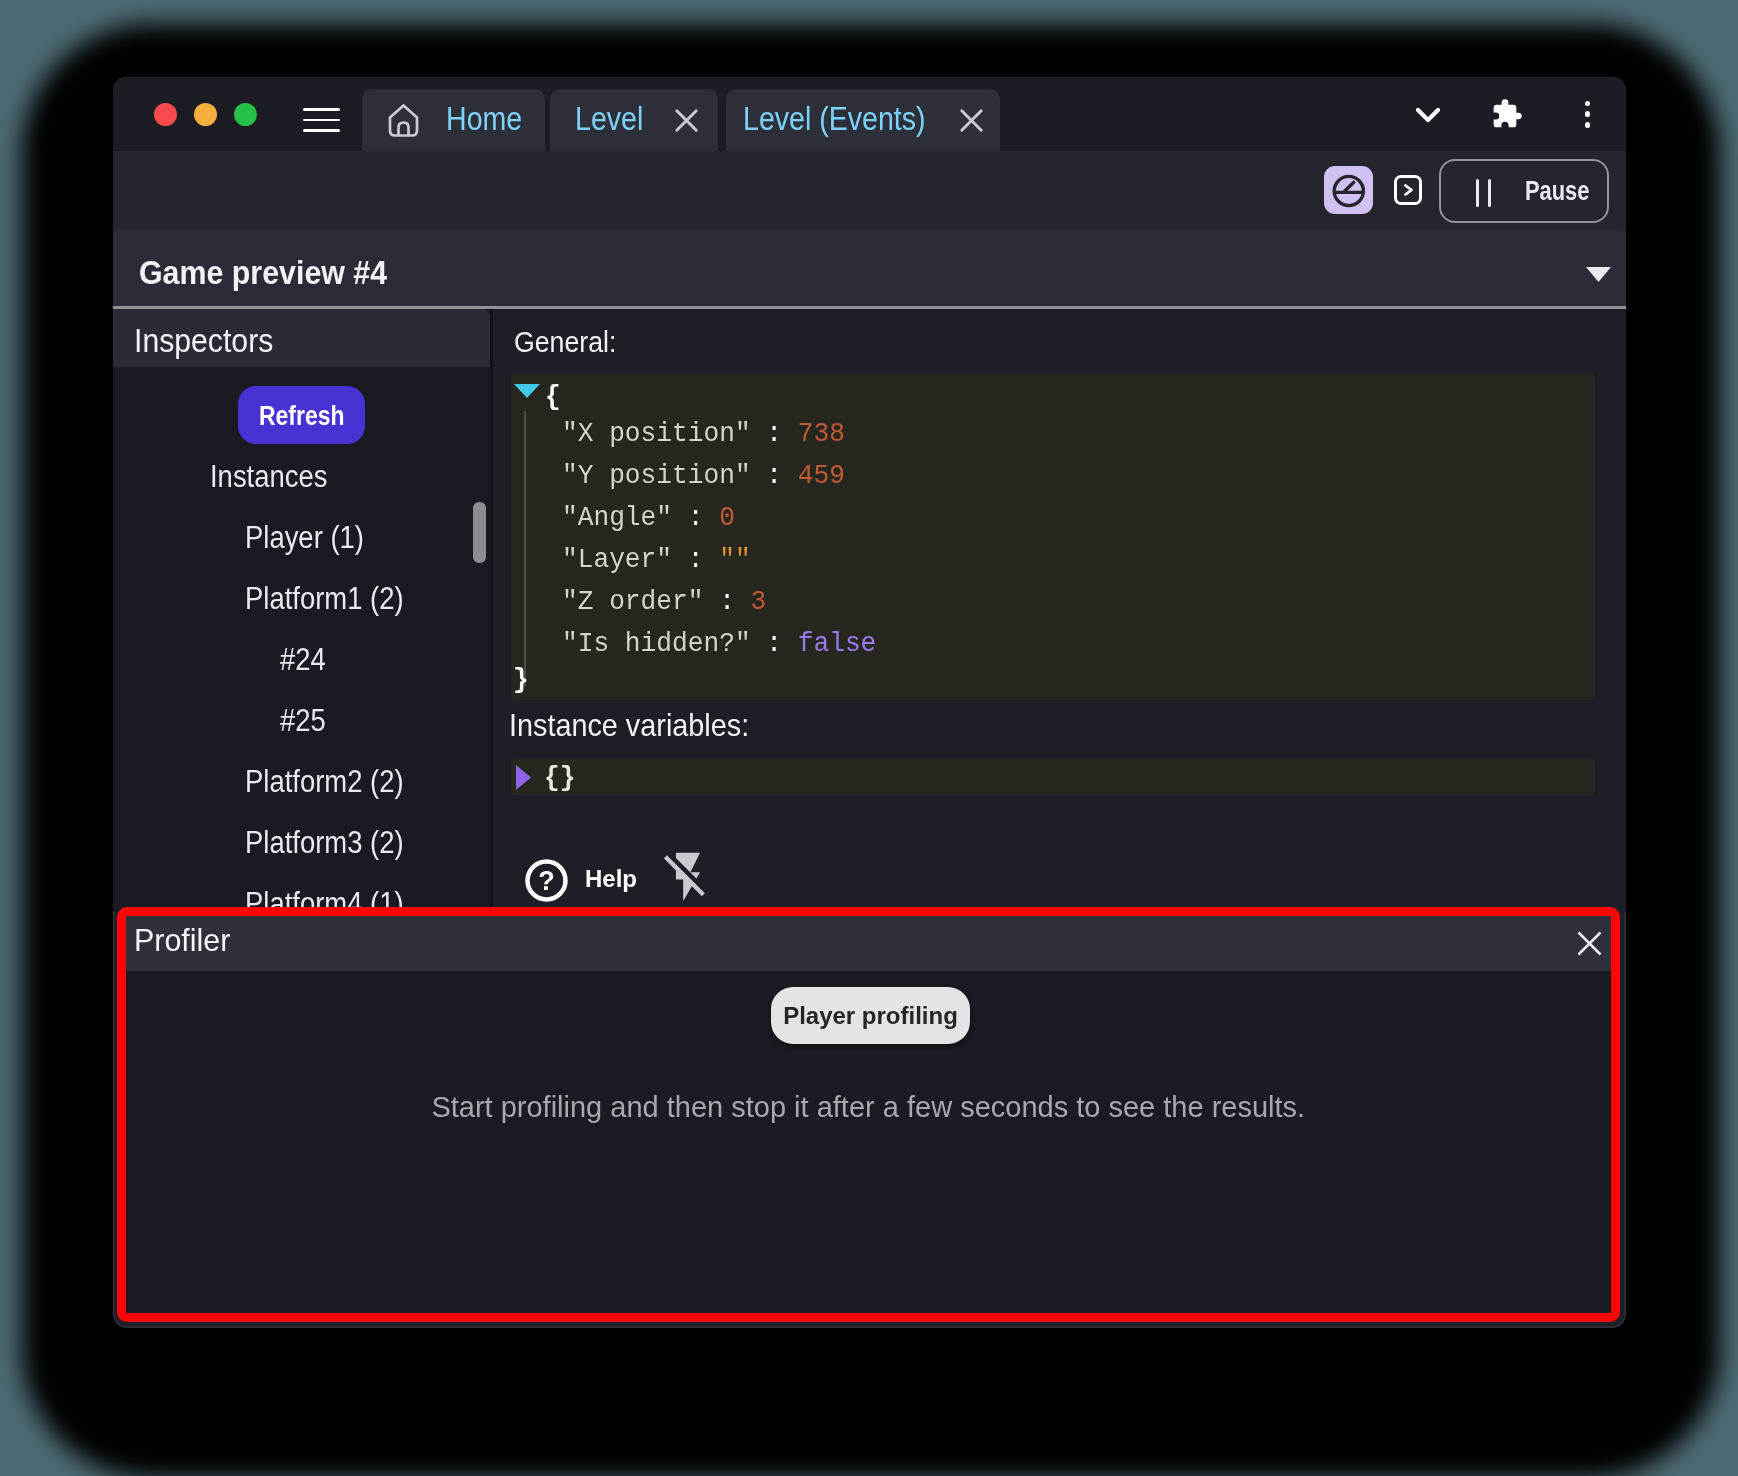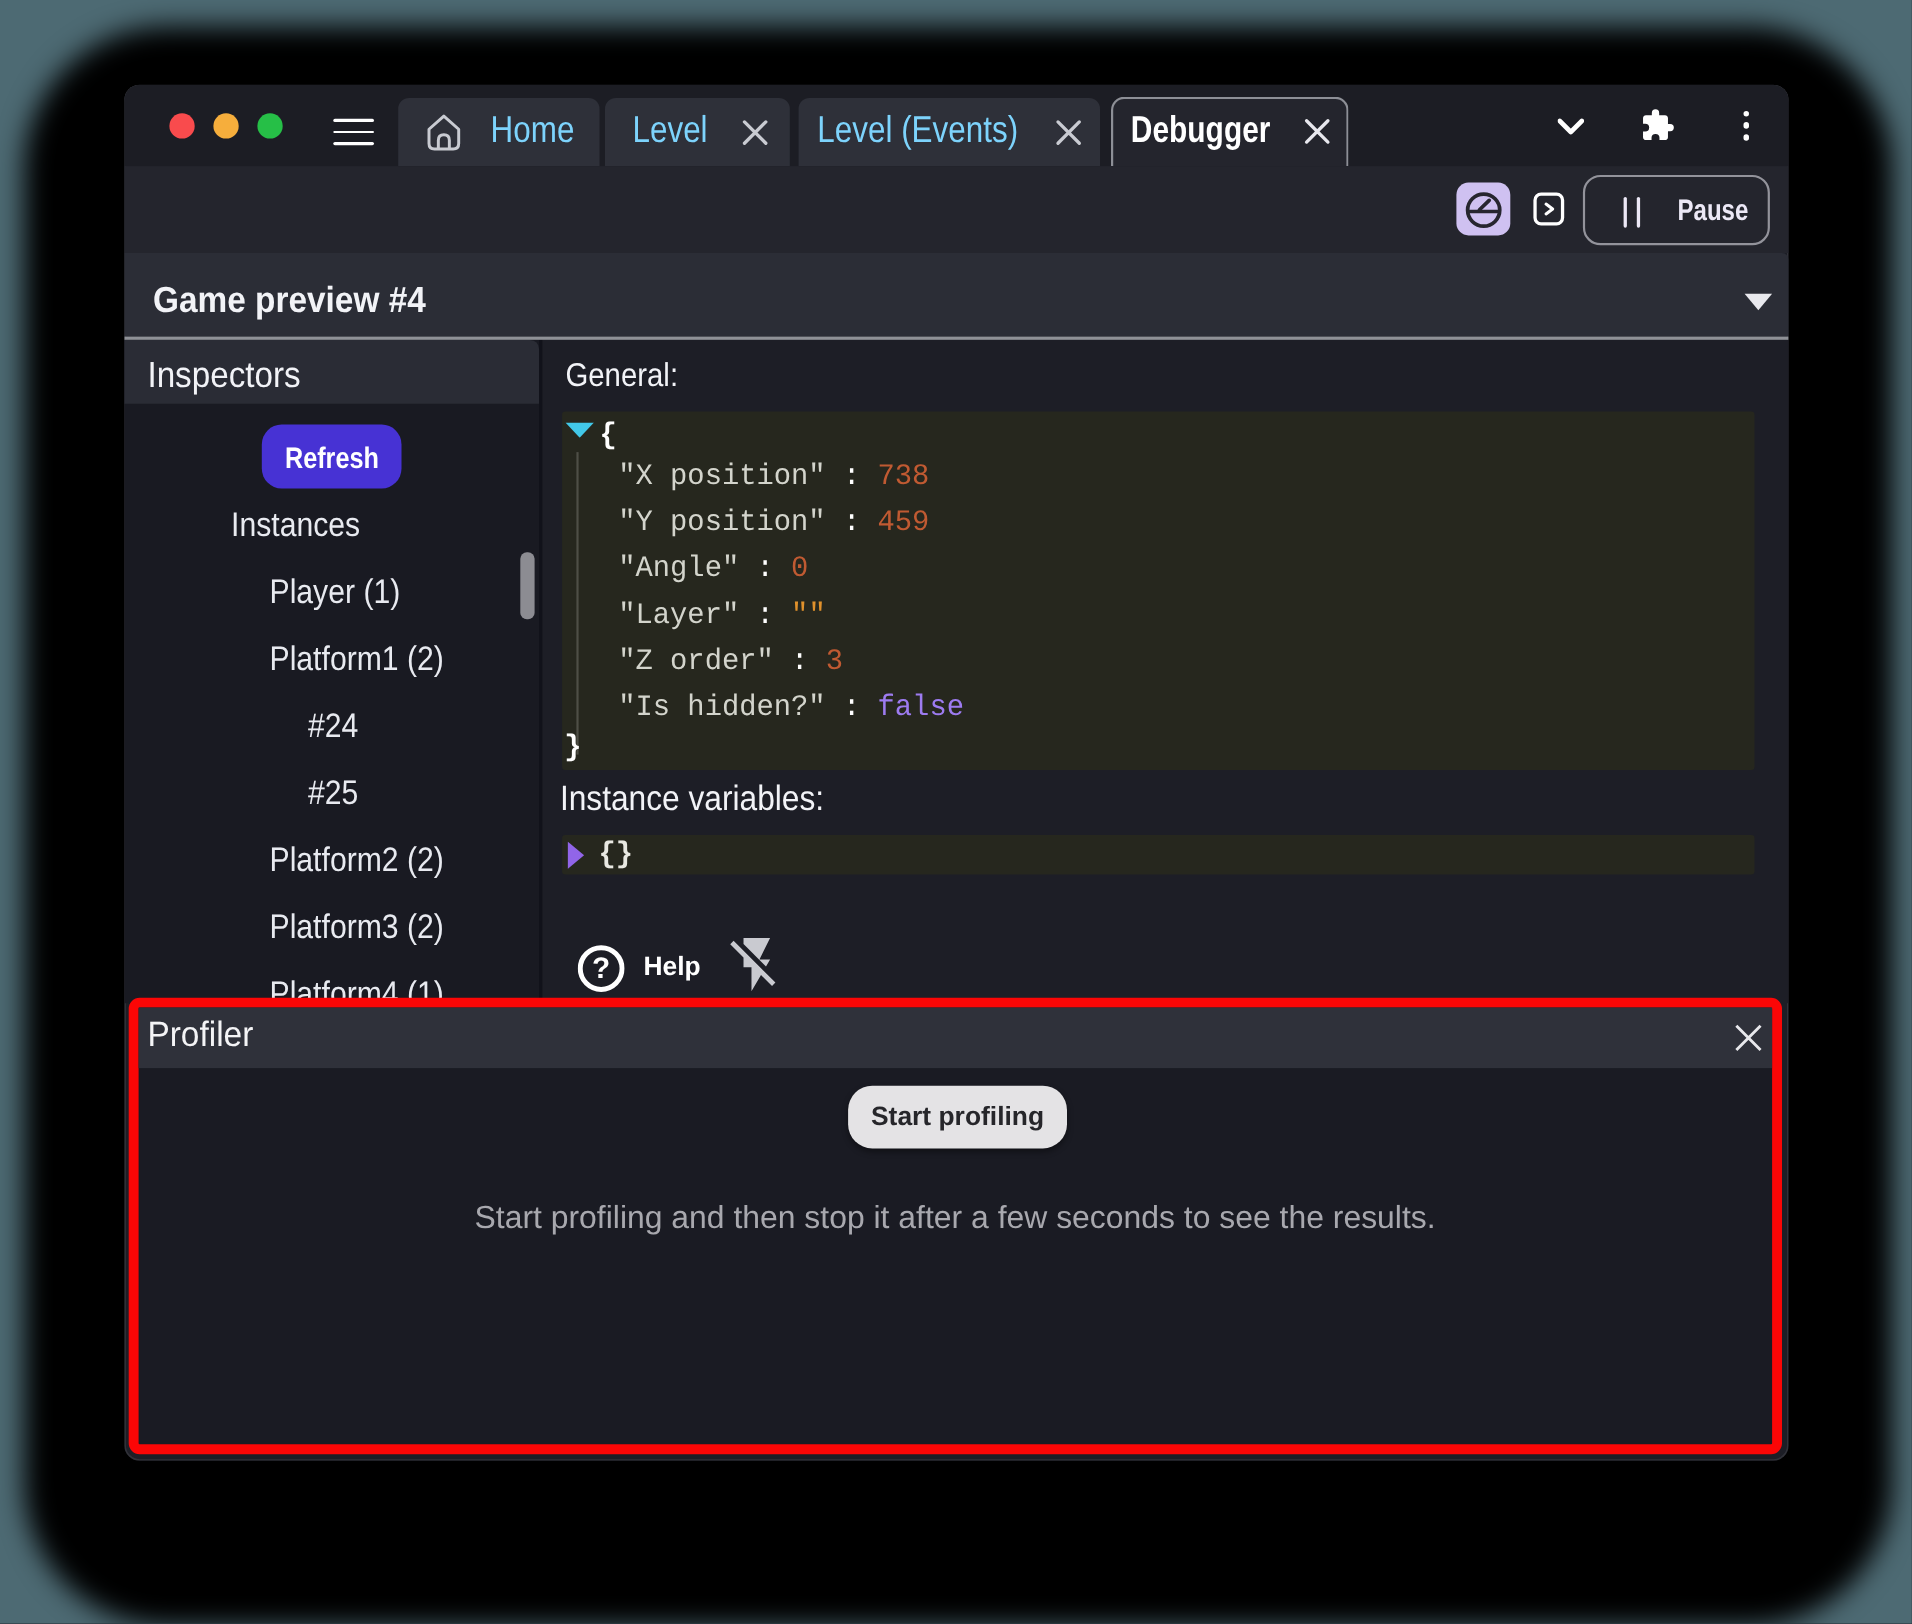--- a/index.html
+++ b/index.html
@@ -74,26 +74,20 @@
   <div class="tab" style="left:612.6px; width:274.4px;">
     <span class="lbl" style="left:17.8px;">Level (Events)</span>
     <svg class="abs" style="left:233.5px; top:19px;" width="25" height="25" viewBox="0 0 25 25">
       <path d="M2.8 2.8 L22.2 22.2 M22.2 2.8 L2.8 22.2" stroke="#c9cbd2" stroke-width="3" stroke-linecap="round"></path>
     </svg>
   </div>
   <div class="tab" style="left:436.5px; width:168.5px;">
     <span class="lbl" style="left:25px;">Level</span>
     <svg class="abs" style="left:124.7px; top:19px;" width="25" height="25" viewBox="0 0 25 25">
       <path d="M2.8 2.8 L22.2 22.2 M22.2 2.8 L2.8 22.2" stroke="#c9cbd2" stroke-width="3" stroke-linecap="round"></path>
-    </svg>
-  </div>
-  <div class="tab active" style="left:897.4px; width:215.6px;">
-    <span class="lbl" style="left:15.3px;">Debugger</span>
-    <svg class="abs" style="left:173.1px; top:17px;" width="25" height="25" viewBox="0 0 25 25">
-      <path d="M2.8 2.8 L22.2 22.2 M22.2 2.8 L2.8 22.2" stroke="#e8e8ee" stroke-width="3" stroke-linecap="round"></path>
     </svg>
   </div>
 
   <svg class="abs" style="left:1303px; top:30px;" width="24" height="17" viewBox="0 0 24 17">
     <path d="M2 3 L12 13 L22 3" fill="none" stroke="#fff" stroke-width="4.2" stroke-linecap="round" stroke-linejoin="round"></path>
   </svg>
   <svg class="abs" style="left:1378px; top:20.5px;" width="32" height="32" viewBox="0 0 24 24">
     <path fill="#fff" d="M20.5 11H19V7c0-1.1-.9-2-2-2h-4V3.5a2.5 2.5 0 0 0-5 0V5H4c-1.1 0-2 .9-2 2v3.8h1.5a2.7 2.7 0 0 1 0 5.4H2V20c0 1.1.9 2 2 2h3.8v-1.5a2.7 2.7 0 0 1 5.4 0V22H17c1.1 0 2-.9 2-2v-4h1.5a2.5 2.5 0 0 0 0-5z"></path>
   </svg>
   <div class="abs" style="left:1471.9px; top:23.6px;">
@@ -175,16 +169,16 @@
   <svg class="abs" style="left:546px; top:771px;" width="58" height="58" viewBox="0 0 24 24">
     <path fill="#c9cad0" d="M3.27 3L2 4.27l5 5V13h3v9l3.58-6.14L17.73 20 19 18.73 3.27 3zM17 10h-4l4-8H7v2.18l8.46 8.46L17 10z"></path>
   </svg>
 
   <div class="redbox">
     <div class="ptitle"></div>
     <span class="abs sx" style="left:8px; top:8.4px; color:#f4f4f6; font-size:32px; line-height:32px; transform:scaleX(0.95);">Profiler</span>
     <svg class="abs" style="left:1450px; top:13.5px;" width="27" height="27" viewBox="0 0 27 27">
       <path d="M2.5 2.5 L24.5 24.5 M24.5 2.5 L2.5 24.5" stroke="#e8e8ec" stroke-width="2.6"></path>
     </svg>
-    <div class="startbtn">Start profiling</div>
+    <div class="startbtn">Player profiling</div>
     <div class="abs" style="left:0; top:176.5px; width:100%; text-align:center; color:#a8a8ae; font-size:29px; line-height:29px;">Start profiling and then stop it after a few seconds to see the results.</div>
   </div>
 </div>
 
 </body></html>

